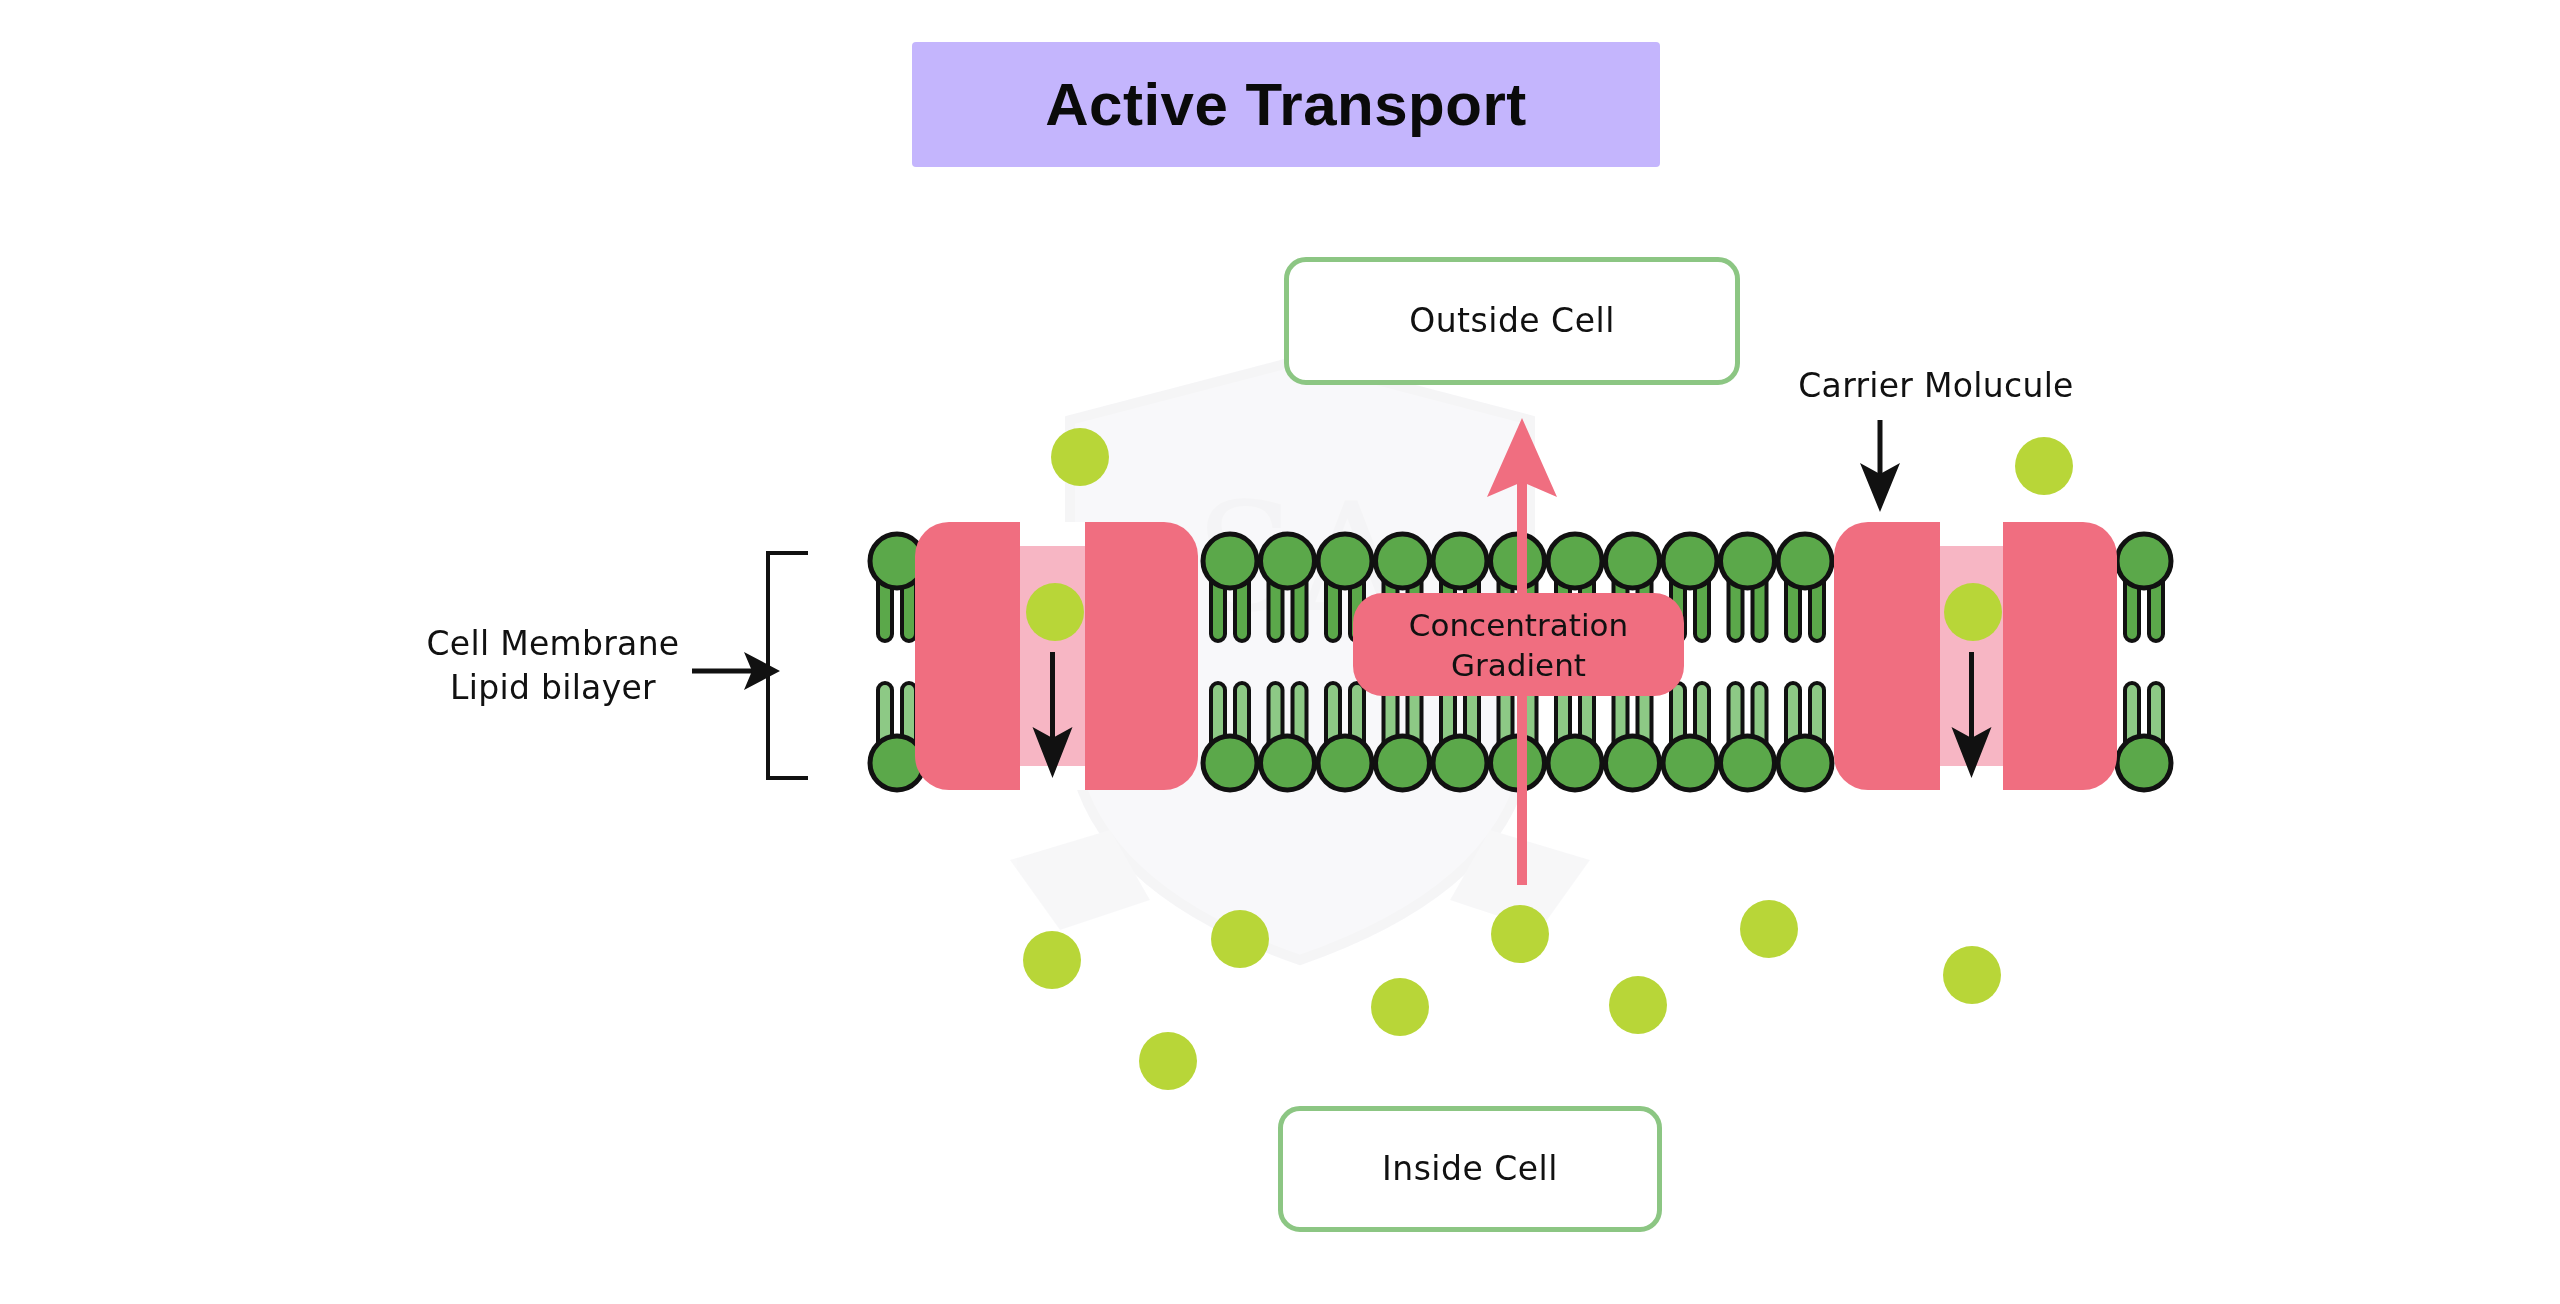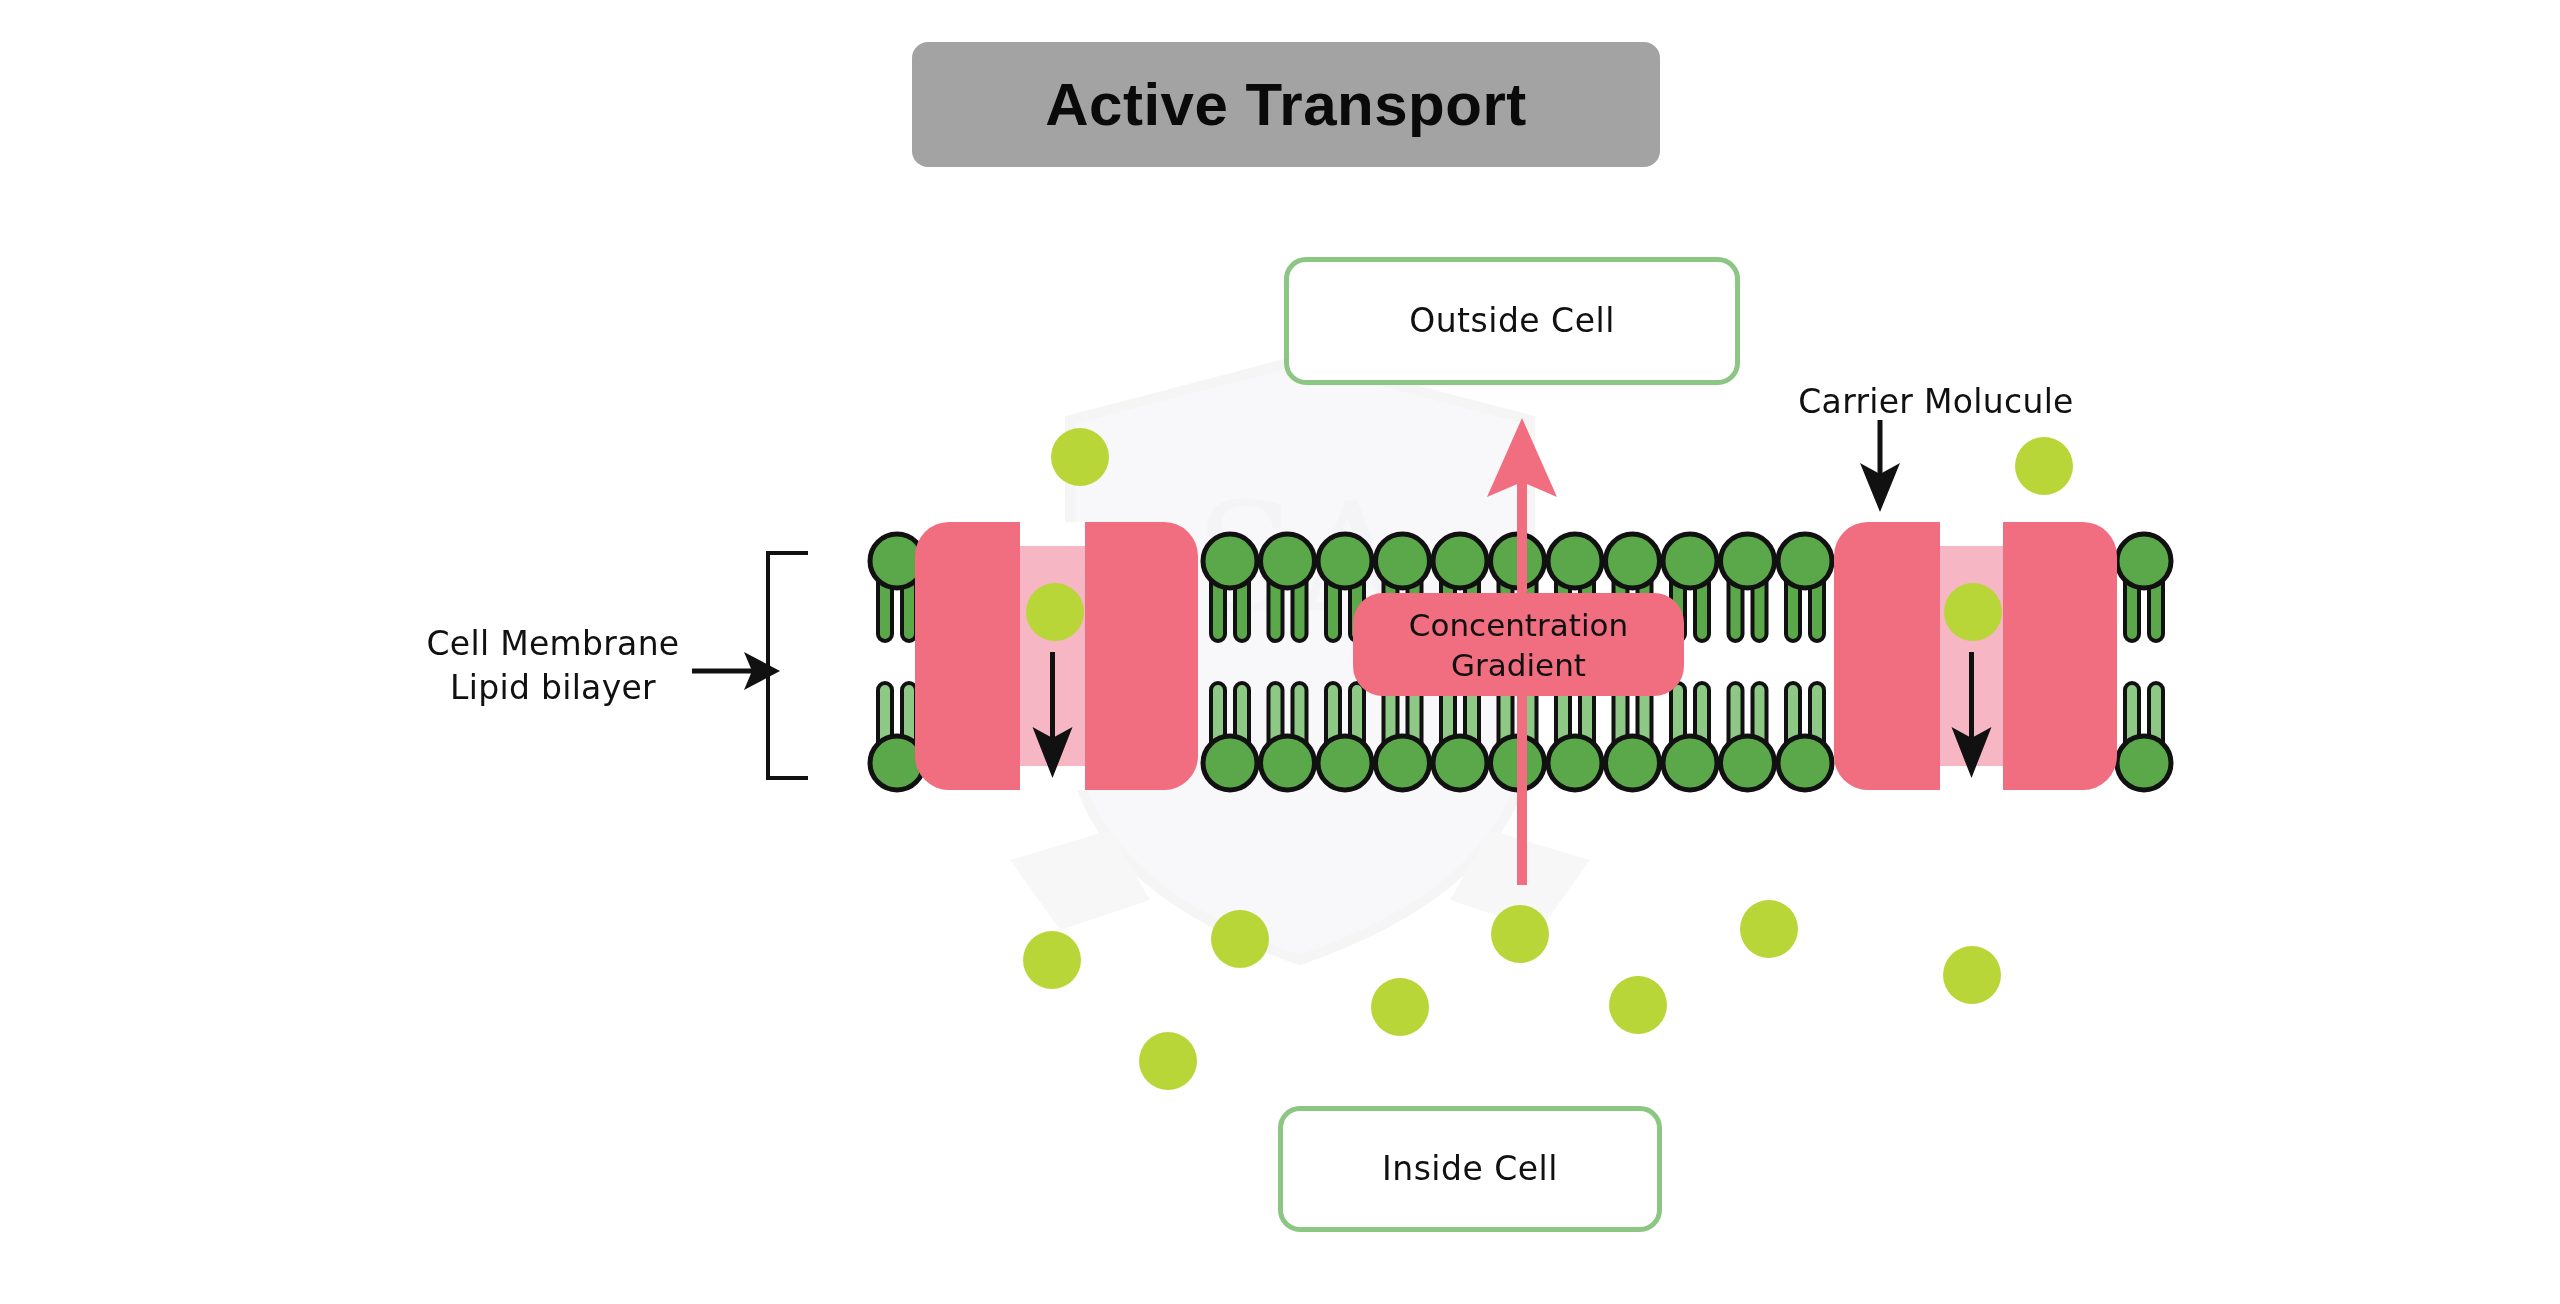--- a/index.html
+++ b/index.html
@@ -1,20 +1,20 @@
 <!DOCTYPE html>
 <html><head>
 <meta charset="utf-8">
 <style>
   html, body { margin: 0; padding: 0; background: #ffffff; }
   body { width: 2560px; height: 1304px; position: relative; overflow: hidden;
          font-family: "DejaVu Sans", sans-serif; }
   #stage { position: absolute; left: 0; top: 0; width: 2560px; height: 1304px; }
   .title-box { position: absolute; left: 912px; top: 42px; width: 748px; height: 125px;
-               background: #a3a3a3; border-radius: 16px; display: flex; align-items: center;
+               background: #c4b5fd; border-radius: 4px; display: flex; align-items: center;
                justify-content: center; }
   .title-text { font-family: "Liberation Sans", sans-serif; font-weight: bold; font-size: 60px;
                 color: #0a0a0a; letter-spacing: 0.5px; }
   .label-box { position: absolute; background: #ffffff; border: 5px solid #8cc683;
                border-radius: 22px; box-sizing: border-box; display: flex; 
                align-items: center; justify-content: center; }
   .label-line { font-family: "DejaVu Sans", sans-serif; font-size: 33px; color: #111; line-height: 42px;
                 letter-spacing: 0.5px; }
   .free-label { position: absolute; font-family: "DejaVu Sans", sans-serif; font-size: 33px; color: #111;
                 text-align: center; line-height: 44px; letter-spacing: 0.3px; }
@@ -228,19 +228,19 @@
 
   <div class="label-box" style="left:1278px; top:1106px; width:384px; height:126px;">
     <span class="label-line">Inside Cell</span>
   </div>
 
   <div class="free-label" style="left:412px; top:622px; width:282px;">
     <div>Cell Membrane</div>
     <div>Lipid bilayer</div>
   </div>
 
-  <div class="free-label" style="left:1786px; top:364px; width:300px;margin-top:16px;">Carrier Molucule</div>
+  <div class="free-label" style="left:1786px; top:364px; width:300px;">Carrier Molucule</div>
 
   <div class="grad-box">
     <span class="grad-line">Concentration</span>
     <span class="grad-line">Gradient</span>
   </div>
 </div>
 
 </body></html>

